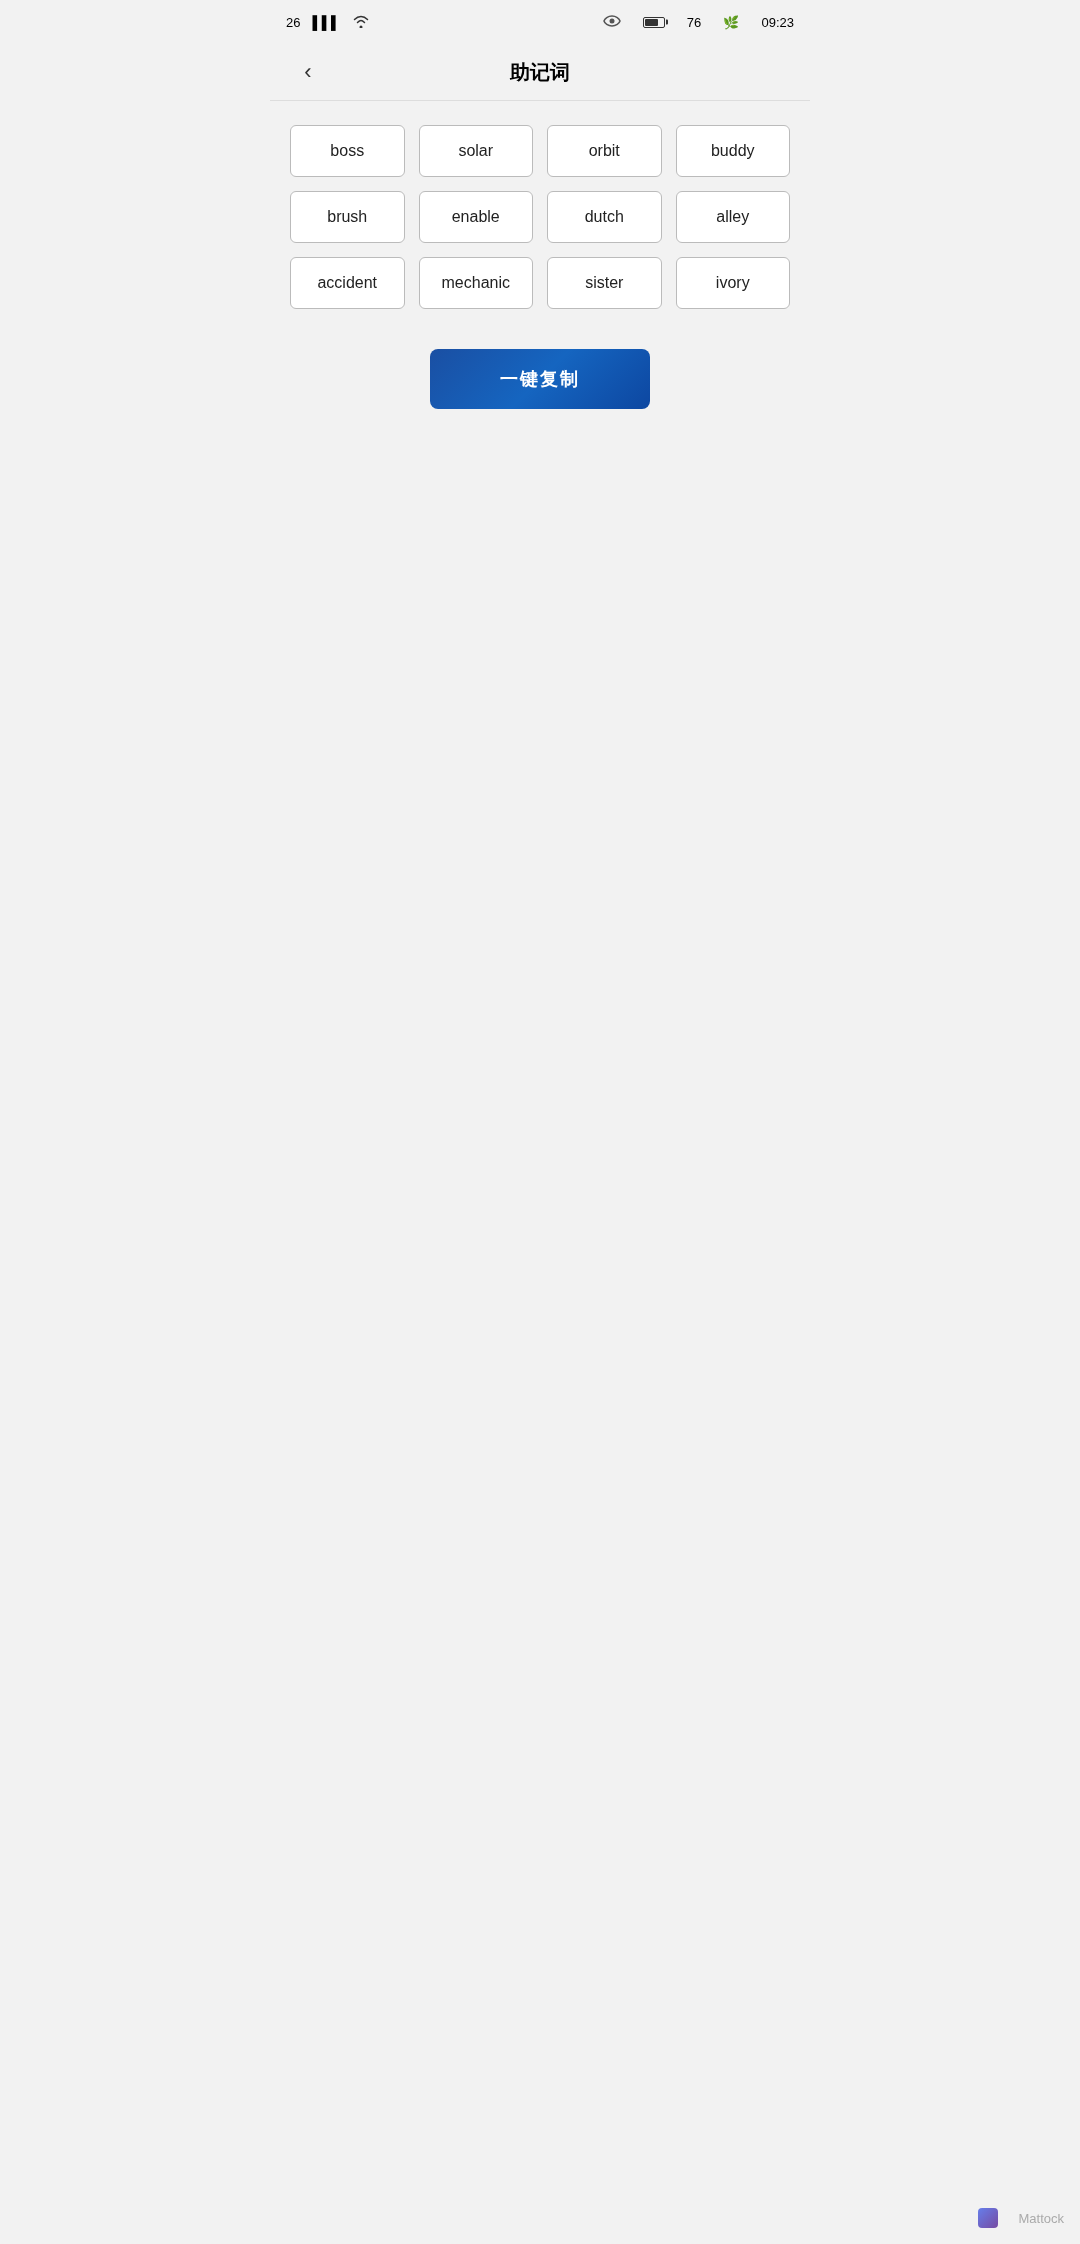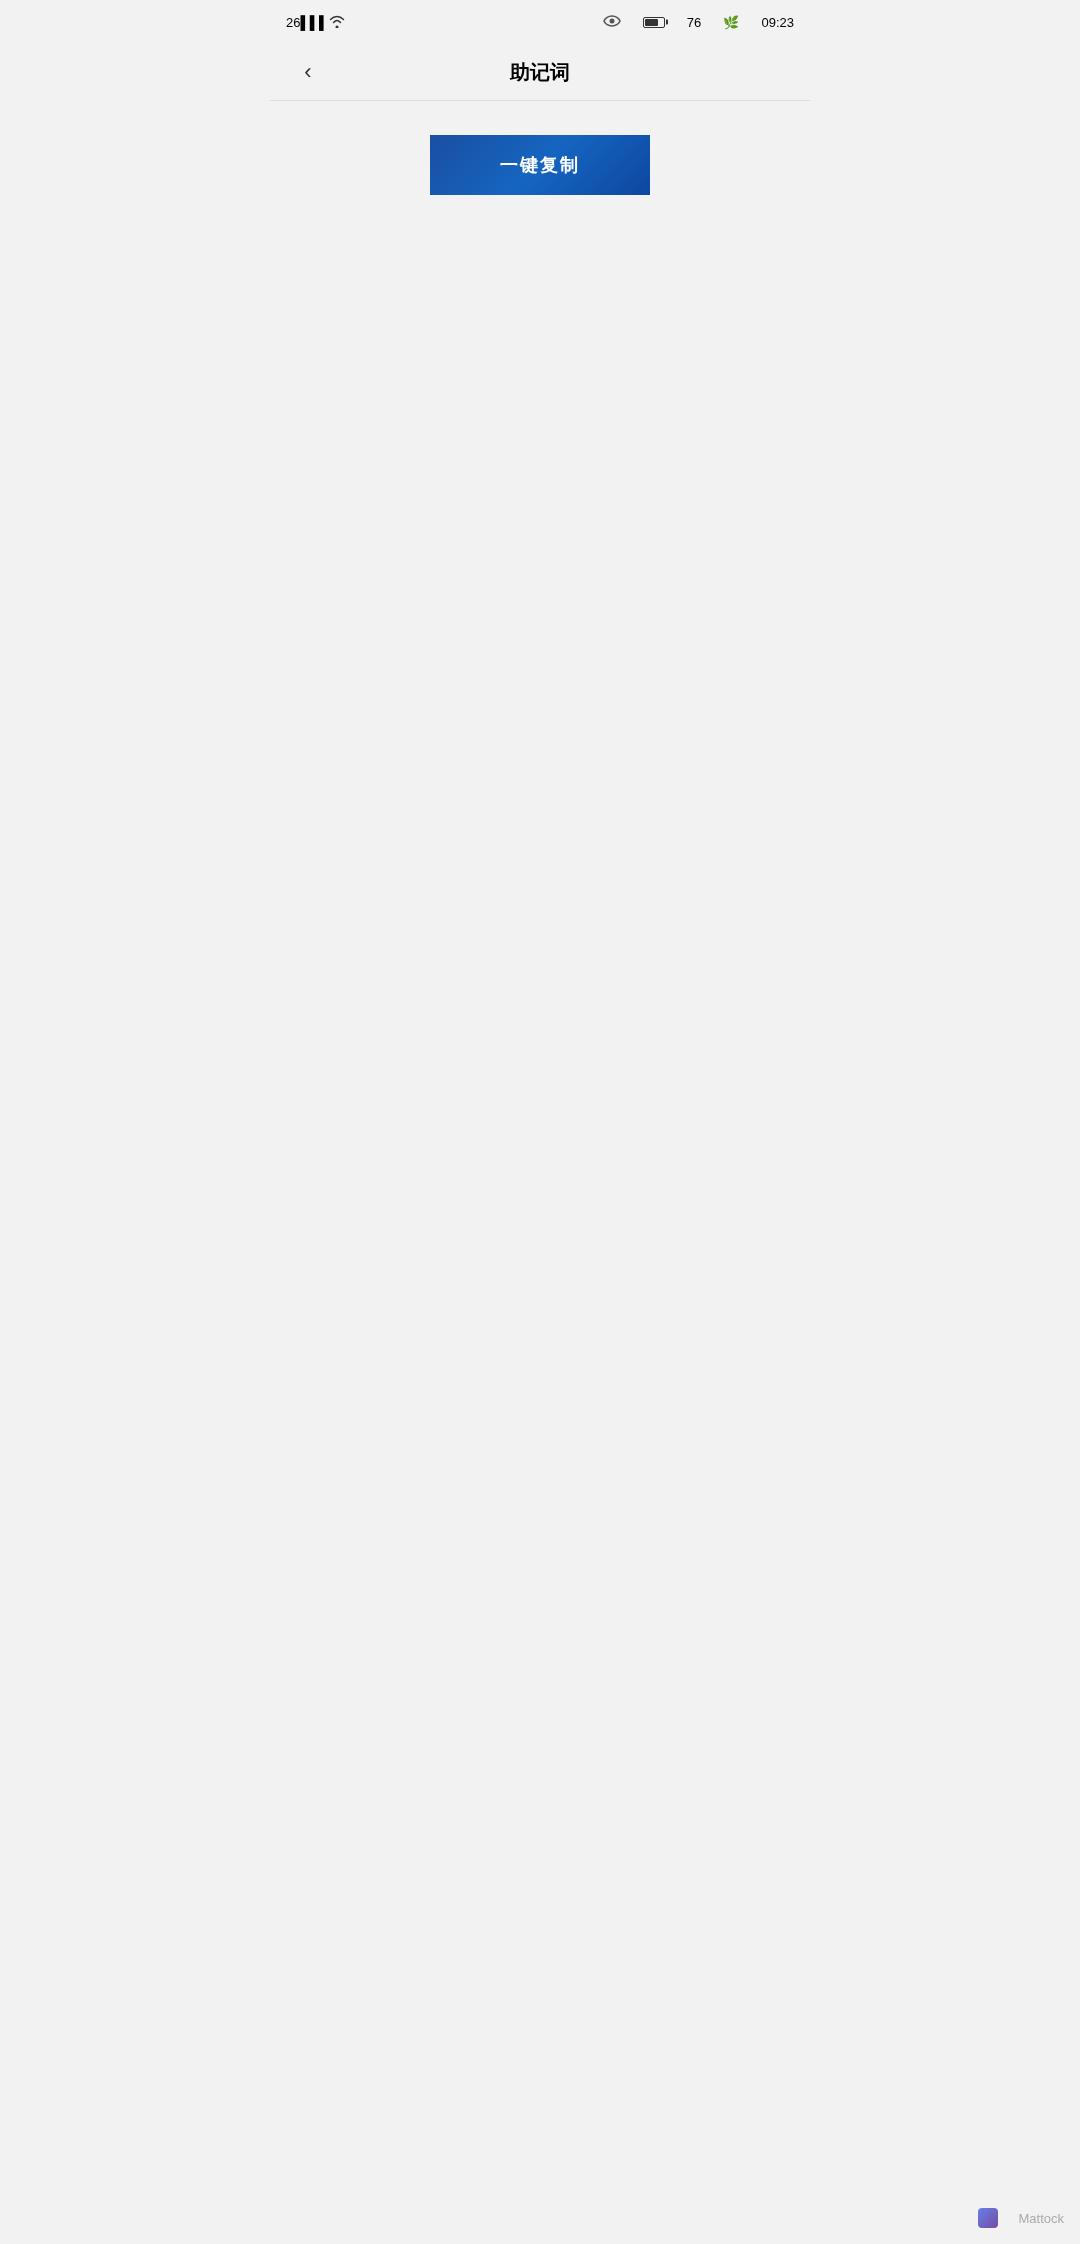--- a/index.html
+++ b/index.html
@@ -25,21 +25,21 @@
       justify-content: space-between;
       align-items: center;
       padding: 8px 16px;
       background-color: #f2f2f2;
       height: 44px;
     }
 
     .status-left {
       display: flex;
       align-items: center;
-      gap: 0;
+      gap: 12px;
       font-size: 13px;
       font-weight: 500;
     }
 
     .status-right {
       display: flex;
       align-items: center;
       gap: 22px;
       font-size: 13px;
       font-weight: 500;
@@ -153,21 +153,21 @@
     .copy-button-container {
       display: flex;
       justify-content: center;
       margin-top: 10px;
     }
 
     .copy-button {
       background: linear-gradient(135deg, #1a4fa3 0%, #1565c0 50%, #0d47a1 100%);
       color: #fff;
       border: none;
-      border-radius: 0;
+      border-radius: 8px;
       padding: 18px 28px;
       font-size: 18px;
       font-weight: bold;
       cursor: pointer;
       letter-spacing: 2px;
       min-width: 220px;
     }
 
     
     .footer-watermark {
@@ -227,20 +227,35 @@
     <span>‹</span>
   </div>
   <span class="nav-title">助记词</span>
 </div>
 
 <div class="divider"></div>
 
 <div class="main-content">
 
 
+  <div class="words-grid" id="words-grid">
+
+  <div class="word-card">boss</div>
+      <div class="word-card">solar</div>
+      <div class="word-card">orbit</div>
+      <div class="word-card">buddy</div>
+      <div class="word-card">brush</div>
+      <div class="word-card">enable</div>
+      <div class="word-card">dutch</div>
+      <div class="word-card">alley</div>
+      <div class="word-card">accident</div>
+      <div class="word-card">mechanic</div>
+      <div class="word-card">sister</div>
+      <div class="word-card">ivory</div>
+    </div>
 
   <div class="copy-button-container">
     <button class="copy-button">一键复制</button>
   </div>
 
 </div>
 
 <div class="footer-watermark">
   <span class="watermark-logo"></span>
   <span>Mattock</span>

